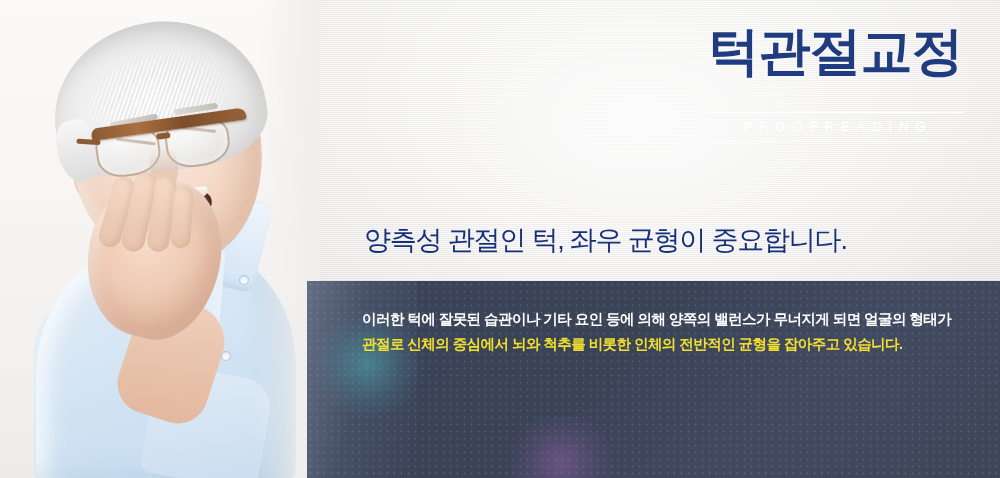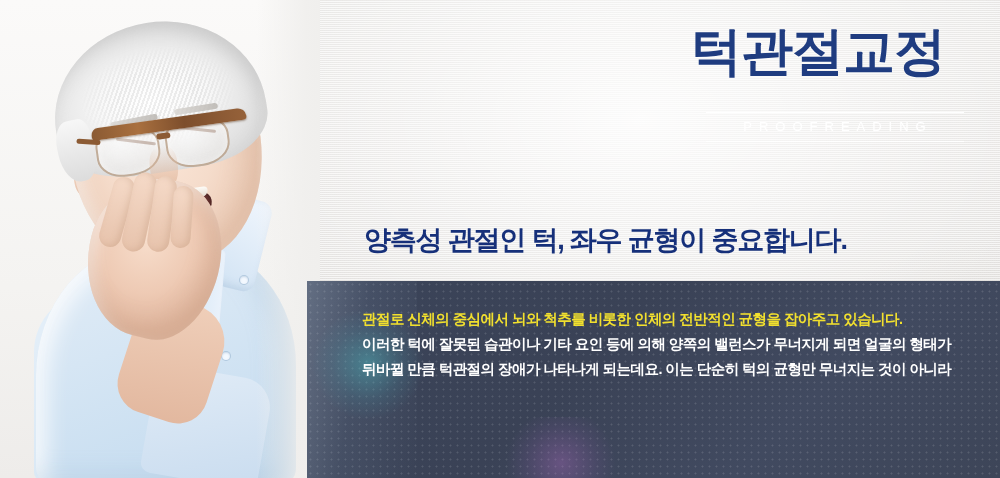--- a/index.html
+++ b/index.html
@@ -268,21 +268,21 @@
 
   .photo-soft-edge {
     position:absolute; right:0; top:0; width:64px; height:100%;
     background:linear-gradient(90deg, rgba(240,239,237,0) 0%, rgba(240,239,237,0.92) 78%, #f0efed 100%);
   }
 
   
   .title {
     position:absolute; left:690px; top:24px;
     width:290px;
-    text-align:left;
+    text-align:center;
     font-size:52px;
     font-weight:bold;
     letter-spacing:-1px;
     color:#1f3c80;
     line-height:1.05;
     text-shadow:0 1px 1px rgba(255,255,255,0.6);
   }
   .subtitle-eng-wrap {
     position:absolute; left:690px; top:112px;
     width:290px;
@@ -299,21 +299,21 @@
     color:#ffffff;
     padding:6px 0 7px 6px;
     font-weight:400;
     text-shadow:0 0 2px rgba(255,255,255,0.35);
   }
 
   
   .lead {
     position:absolute; left:364px; top:222px;
     font-size:27px;
-    font-weight:bold;
+    font-weight:normal;
     color:#16307a;
     letter-spacing:-1.2px;
     white-space:nowrap;
   }
 
   
   .panel {
     position:absolute; left:307px; top:281px;
     width:693px; height:197px;
     background:linear-gradient(135deg,#3b4459 0%,#3a4256 40%,#414a60 70%,#3d4558 100%);
@@ -421,19 +421,18 @@
 
   <div class="lead">양측성 관절인 턱, 좌우 균형이 중요합니다.</div>
 
   <div class="panel">
     <div class="panel-dots"></div>
     <div class="panel-photo-bleed"></div>
     <div class="panel-glow-teal"></div>
     <div class="panel-glow-purple"></div>
 
     <div class="panel-body">
+      <div class="body-line">이러한 턱에 잘못된 습관이나 기타 요인 등에 의해 양쪽의 밸런스가 무너지게 되면 얼굴의 형태가</div>
       <div class="body-line gold">관절로 신체의 중심에서 뇌와 척추를 비롯한 인체의 전반적인 균형을 잡아주고 있습니다.</div>
-      <div class="body-line">이러한 턱에 잘못된 습관이나 기타 요인 등에 의해 양쪽의 밸런스가 무너지게 되면 얼굴의 형태가</div>
-      <div class="body-line">뒤바뀔 만큼 턱관절의 장애가 나타나게 되는데요. 이는 단순히 턱의 균형만 무너지는 것이 아니라</div>
     </div>
   </div>
 
 </div>
 
 </body></html>

